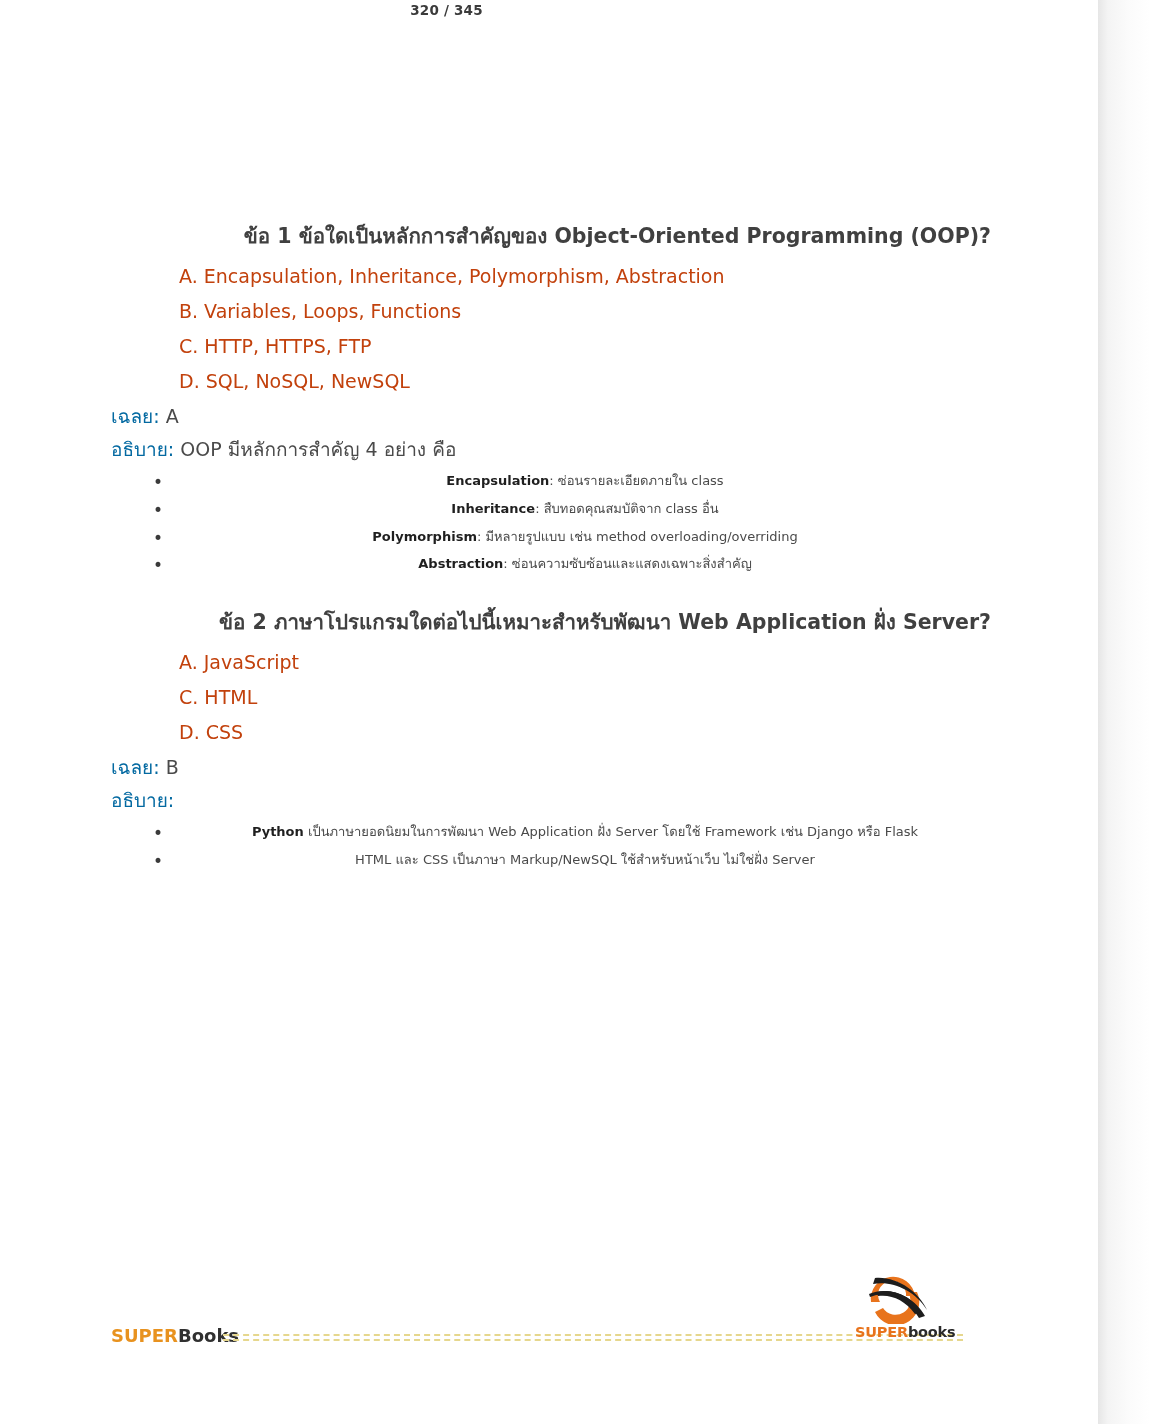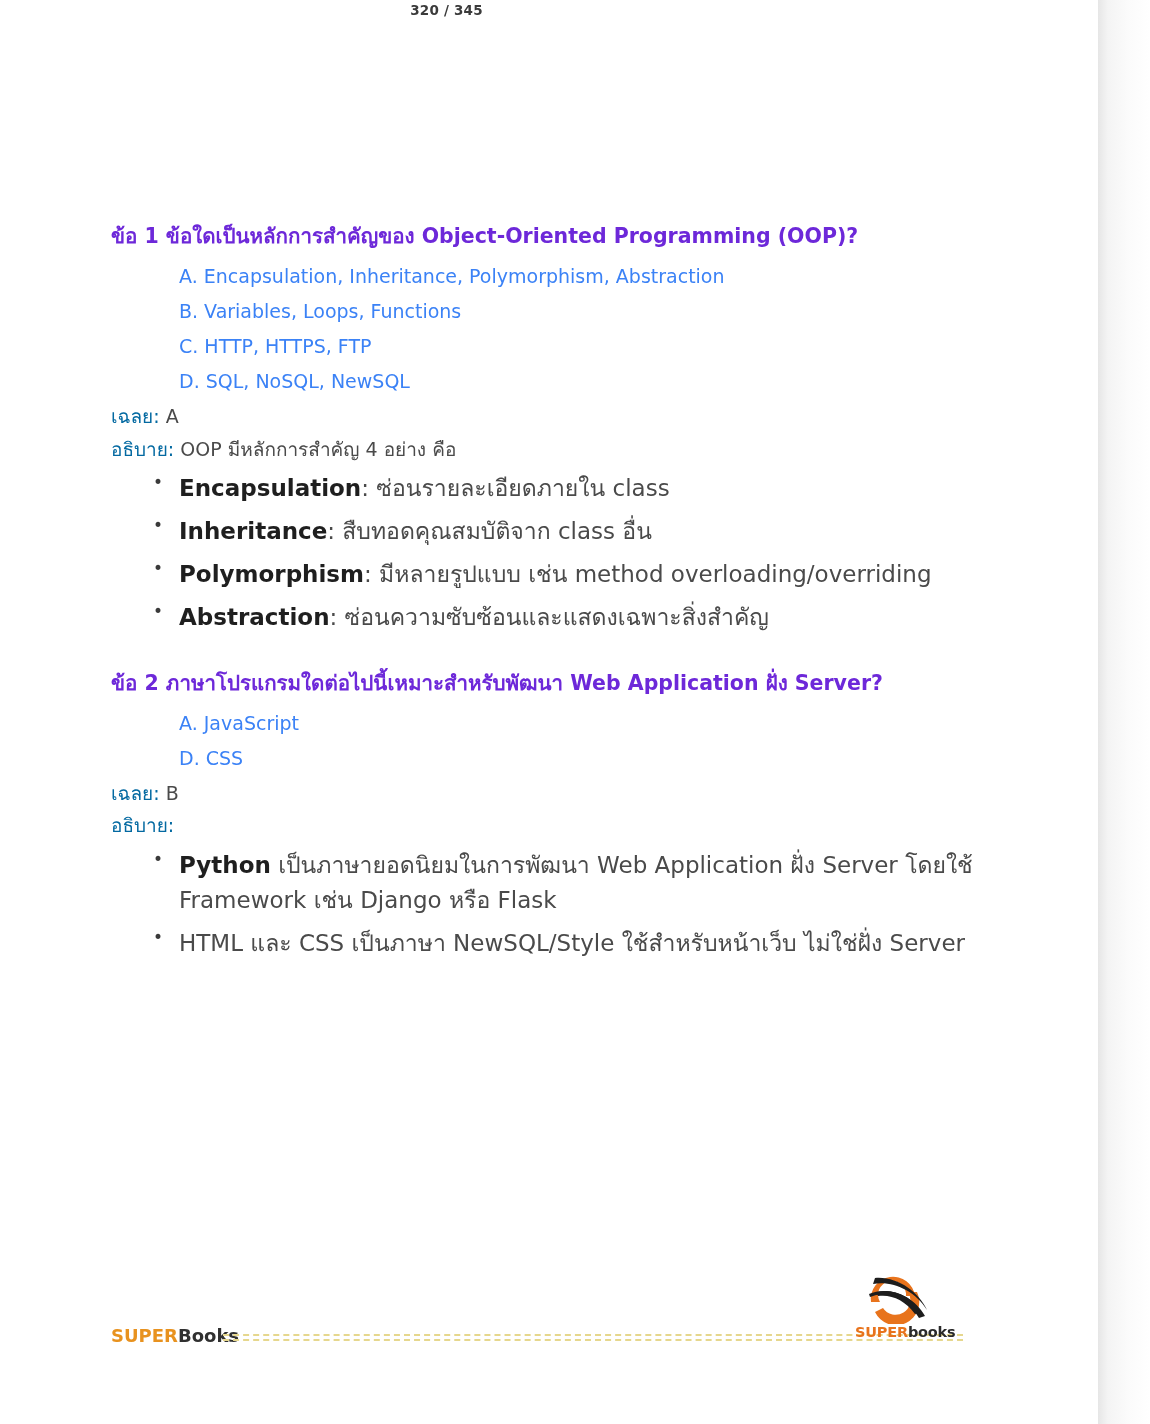--- a/index.html
+++ b/index.html
@@ -77,28 +77,29 @@
   .content {
     position: absolute;
     left: 111px;
     top: 222px;
     width: 880px;
   }
 
   .question {
     font-size: 20.5px;
     font-weight: bold;
-    color: #6d28d9;
+    color: #404040;
     margin: 0 0 10px 0;
     line-height: 1.45;
+    text-align: right;
   }
 
   .choice {
     font-size: 19px;
-    color: #3b82f6;
+    color: #c2410c;
     margin: 0 0 7px 0;
     padding-left: 68px;
     line-height: 1.48;
     font-weight: normal;
   }
 
   .answer-line, .explain-line {
     font-size: 19px;
     color: #4a4a4a;
     margin: 4px 0 0 0;
@@ -109,25 +110,26 @@
     color: #0369a1;
   }
 
   ul.bullets {
     list-style: none;
     margin: 8px 0 0 0;
     padding: 0;
   }
   ul.bullets li {
     position: relative;
-    font-size: 23px;
+    font-size: 13px;
     color: #4a4a4a;
     line-height: 1.52;
     padding-left: 68px;
     margin-bottom: 8px;
+    text-align: center;
   }
   ul.bullets li::before {
     content: "\2022";
     position: absolute;
     left: 42px;
     top: -1px;
     font-size: 17px;
     color: #3a3a3a;
   }
   ul.bullets li b {
@@ -221,34 +223,35 @@
           <li><b>Polymorphism</b><span>: มีหลายรูปแบบ เช่น method overloading/overriding</span></li>
           <li><b>Abstraction</b><span>: ซ่อนความซับซ้อนและแสดงเฉพาะสิ่งสำคัญ</span></li>
         </ul>
       </div>
 
       <div class="gap"></div>
 
       <div>
         <p class="question">ข้อ 2 ภาษาโปรแกรมใดต่อไปนี้เหมาะสำหรับพัฒนา Web Application ฝั่ง Server?</p>
         <p class="choice">A. JavaScript</p>
+        <p class="choice">C. HTML</p>
         <p class="choice">D. CSS</p>
 
         <p class="answer-line">
           <span class="lbl">เฉลย:</span>
           <span>B</span>
         </p>
         <p class="explain-line">
           <span class="lbl">อธิบาย:</span>
           <span></span>
         </p>
 
         <ul class="bullets">
           <li><b>Python</b><span> เป็นภาษายอดนิยมในการพัฒนา Web Application ฝั่ง Server โดยใช้ Framework เช่น Django หรือ Flask</span></li>
-          <li><b></b><span>HTML และ CSS เป็นภาษา NewSQL/Style ใช้สำหรับหน้าเว็บ ไม่ใช่ฝั่ง Server</span></li>
+          <li><b></b><span>HTML และ CSS เป็นภาษา Markup/NewSQL ใช้สำหรับหน้าเว็บ ไม่ใช่ฝั่ง Server</span></li>
         </ul>
       </div>
 
     </div>
 
     <div class="footer">
       <div class="footer-word">
         <span class="s1">SUPER</span><span class="s2">Books</span>
       </div>
       <div class="footer-rule"></div>

